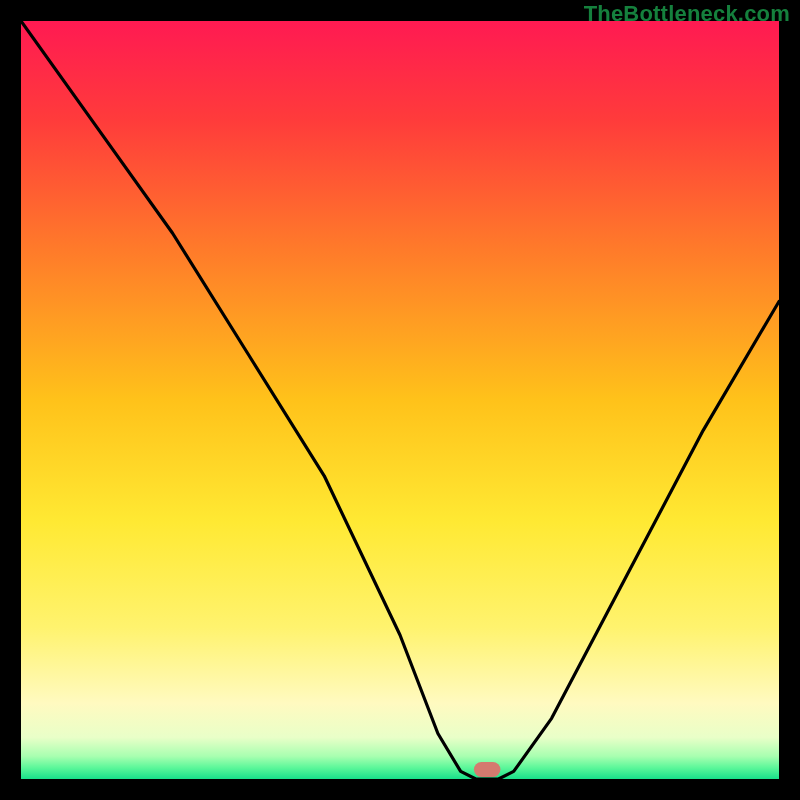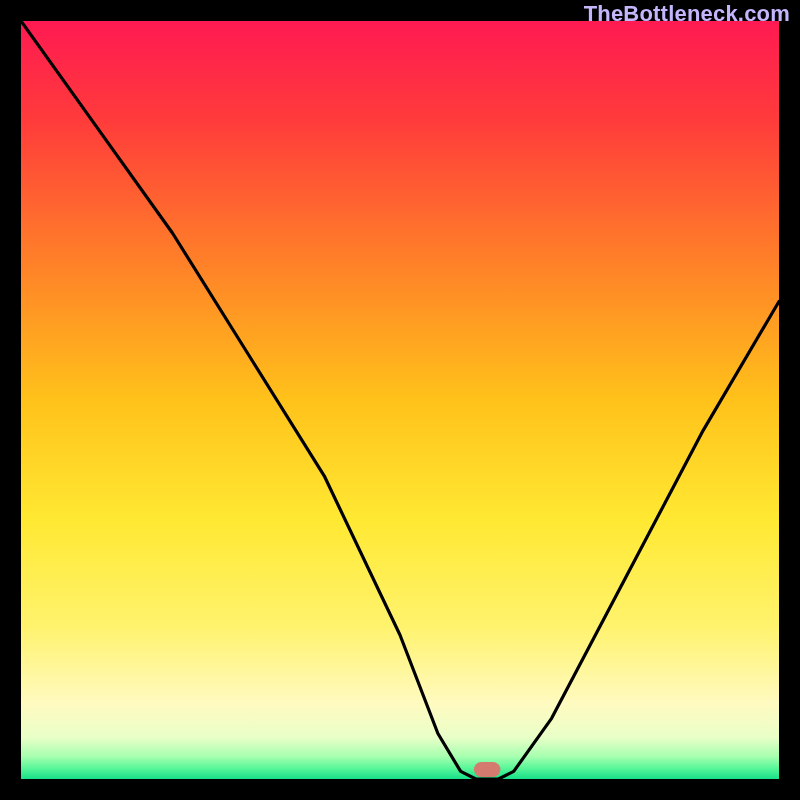--- a/index.html
+++ b/index.html
@@ -14,21 +14,21 @@
   .chart-container {
     position: relative;
     width: 800px;
     height: 800px;
     background: #000;
   }
   .watermark {
     position: absolute;
     top: 1px;
     right: 10px;
-    color: #c4b5fd;
+    color: #15803d;
     font-size: 22px;
     font-weight: bold;
     letter-spacing: 0.2px;
     z-index: 5;
     user-select: none;
   }
   .plot-area {
     position: absolute;
     left: 21px;
     top: 21px;

